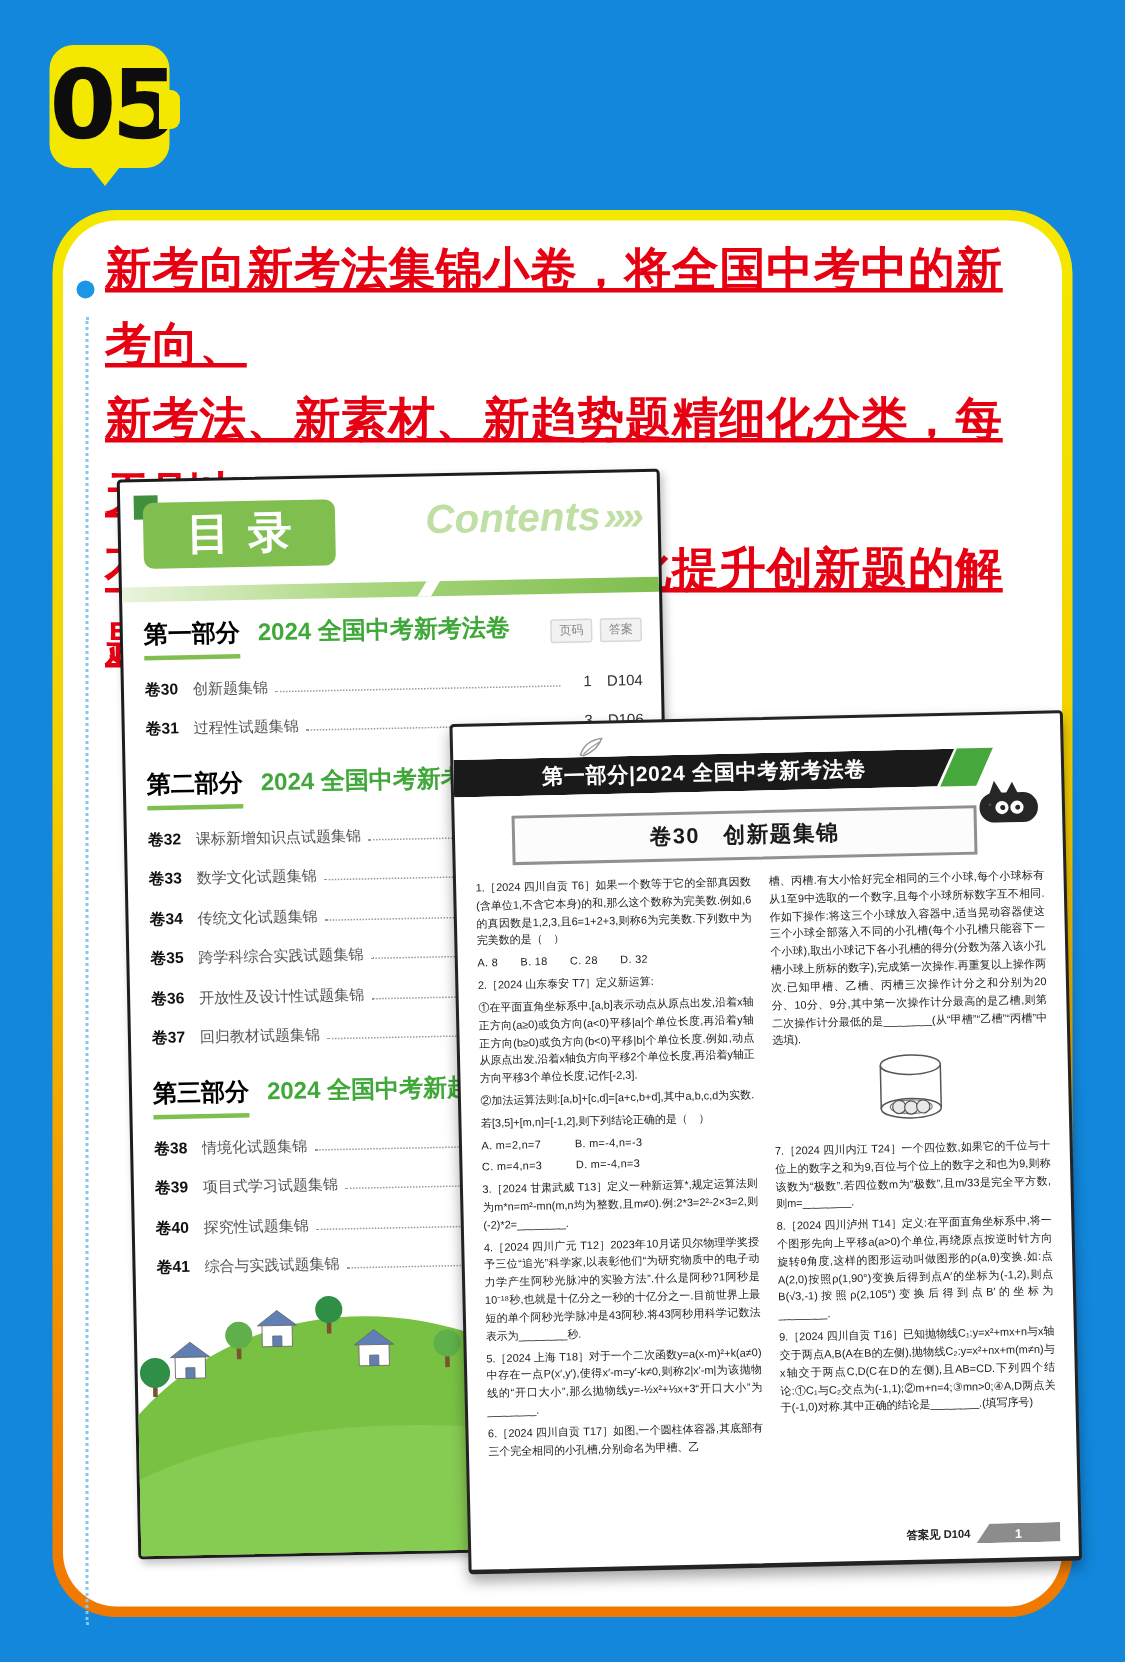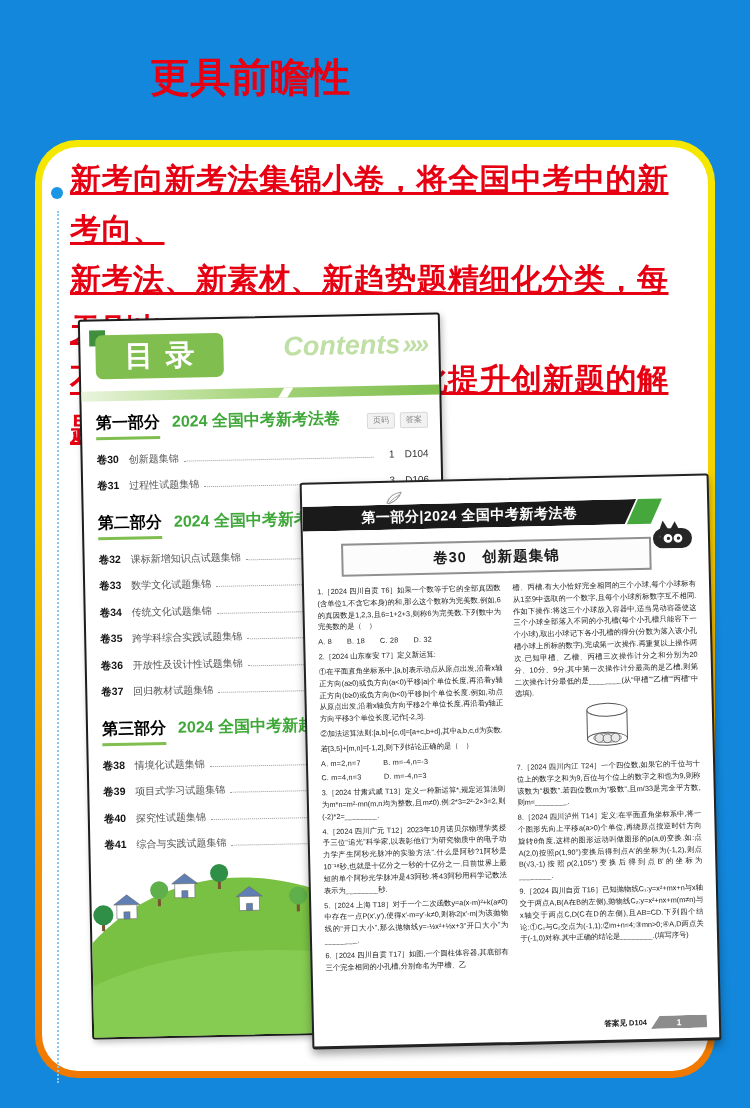--- a/index.html
+++ b/index.html
@@ -85,21 +85,25 @@
   .ans-ref{font-size:7.5px;font-weight:700;color:#222;}
   .page-tab{width:56px;height:13px;background:#8C8C8C;color:#fff;font-size:8.5px;font-weight:700;
          display:flex;align-items:center;justify-content:center;
          clip-path:polygon(16% 0,100% 0,100% 100%,0 100%);}
 </style>
 </head>
 <body>
 
 <div class="canvas">
 
-  <h1 class="hero-title">更具前瞻性</h1>
+  <div class="badge">
+    <span class="badge-num">05</span>
+    <span class="badge-tail"></span>
+    <span class="badge-tab"></span>
+  </div>
 
   <div class="card-outer">
     <div class="card-inner">
       <span class="bullet-dot"></span>
       <span class="dash-line"></span>
       <p class="intro">
         <span>新考向新考法集锦小卷，将全国中考中的新考向、</span><br>
         <span>新考法、新素材、新趋势题精细化分类，每天刷出</span><br>
         <span>不一样的新鲜感，潜移默化提升创新题的解题思</span><span class="plus-marker">+</span>
       </p>

